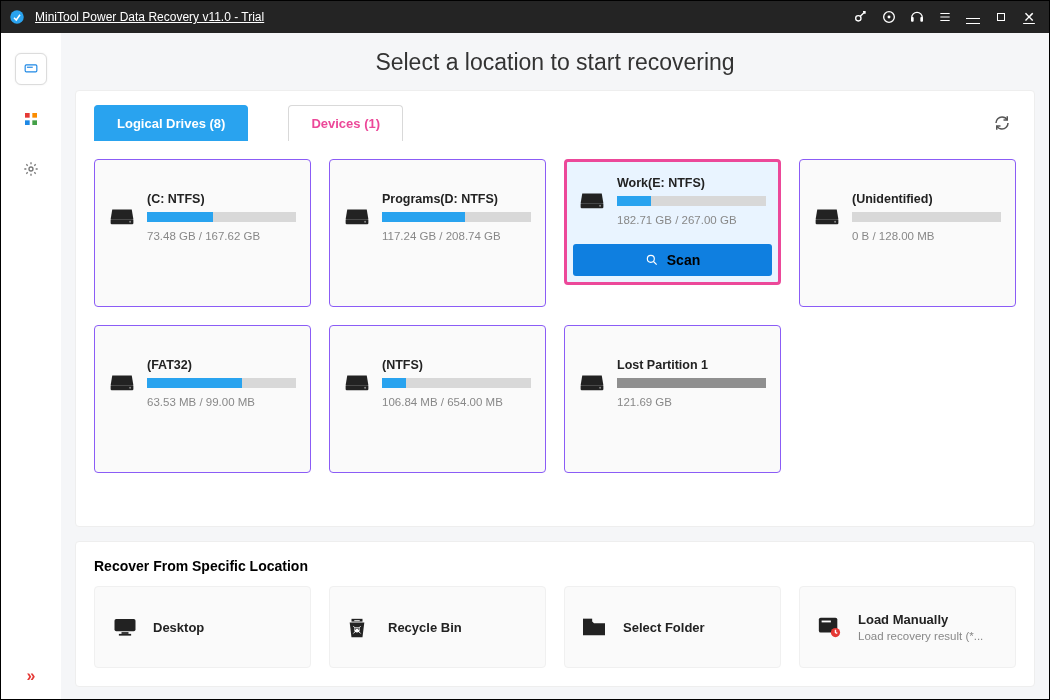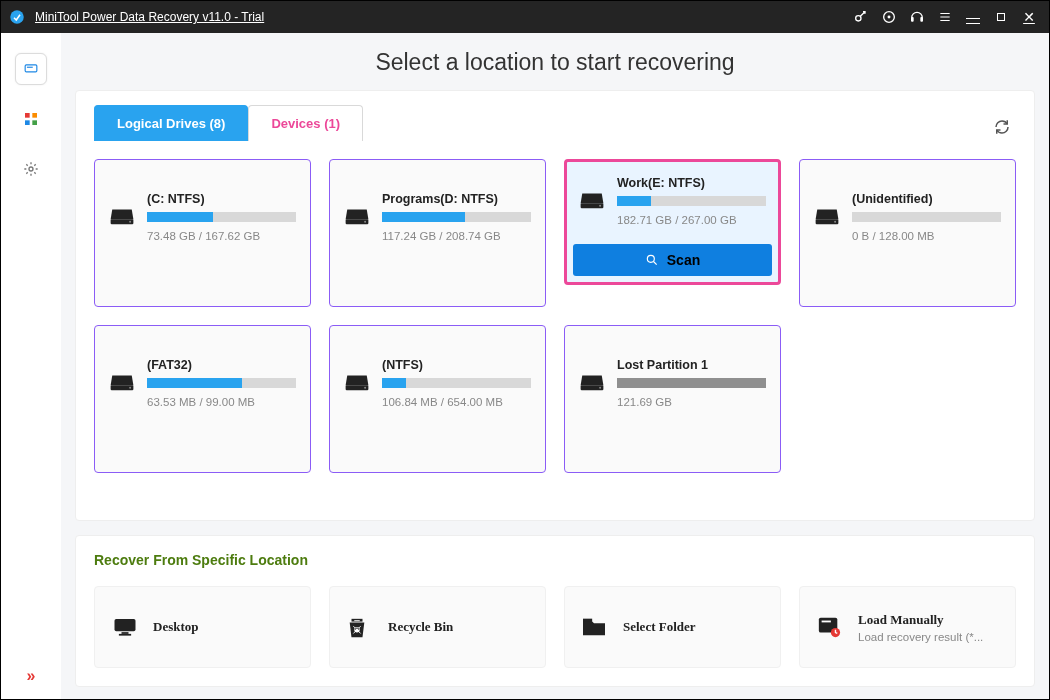--- a/index.html
+++ b/index.html
@@ -14,44 +14,44 @@
   .tb-glyph{font-size:14px;}
   
   .app { display:flex; height:calc(700px - 32px); }
   .sidebar { width:60px; background:#fff; border-right:0; display:flex; flex-direction:column; align-items:center; padding-top:20px; gap:18px;}
   .side-item { width:32px; height:32px; border-radius:6px; display:flex;align-items:center;justify-content:center; cursor:pointer; color:#555;}
   .side-item.active { background:#fff; border:1px solid #dcdcdc; box-shadow:0 0 2px rgba(0,0,0,.08); color:#1e88e5;}
   .side-expand{ margin-top:auto; margin-bottom:16px; color:#e53935; font-weight:bold; cursor:pointer;}
   .content { flex:1; background:#f5f6f8; padding:0 0 14px 0; display:flex; flex-direction:column; overflow:hidden;}
   .heading { text-align:center; font-size:23px; color:#333; padding:16px 0 14px; background:#f5f6f8;}
   .panel { background:#fff; margin:0 14px; border-radius:4px; padding:0 18px 20px 18px; flex:1; display:flex; flex-direction:column; border:1px solid #eee;}
-  .tabs-row{ display:flex; align-items:flex-end; padding-top:14px;}
+  .tabs-row{ display:flex; align-items:center; padding-top:14px;gap:40px;}
   .tab { height:36px; padding:0 22px; display:flex; align-items:center; font-size:13px; font-weight:600; border:1px solid #d9d9d9; border-bottom:none; background:#fff; cursor:pointer; color:#ec4899; border-radius:4px 4px 0 0; position:relative;}
   .tab.active{ background:#29a3ef; color:#fff; border-color:#29a3ef;}
   .tabs-row .refresh{ margin-left:auto; color:#666; cursor:pointer; width:28px; height:28px; display:flex;align-items:center;justify-content:center;}
   .drive-grid{ display:grid; grid-template-columns: repeat(4, 1fr); gap:18px; padding-top:18px;}
   .drive-card{ background:#fafafa; border:1px solid #8b5cf6; border-radius:4px; padding:32px 14px 16px 14px; cursor:pointer; position:relative; height:148px;}
   .drive-card .row1{ display:flex; align-items:flex-start; gap:12px;}
   .drive-icon{ width:26px; height:22px; flex:0 0 auto; margin-top:14px;}
   .drive-info{ flex:1; min-width:0;}
   .drive-name{ font-size:12.5px; font-weight:700; color:#222; margin-bottom:6px; white-space:nowrap; overflow:hidden; text-overflow:ellipsis;}
   .bar{ height:10px; width:100%; background:#d8d8d8; position:relative; margin-bottom:8px;}
   .bar-fill{ position:absolute; left:0; top:0; bottom:0; background:#29a3ef;}
   .bar.grey .bar-fill{ background:#8f8f8f;}
   .drive-usage{ font-size:11.5px; color:#888;}
   .drive-card.selected{ background:#e9f4ff; border:3px solid #ec4899; height:126px; padding:14px 12px 0 12px;}
   .scan-btn{ position:absolute; left:6px; right:6px; bottom:6px; height:32px; background:#0f7fe0; color:#000000; border-radius:3px; display:flex; align-items:center; justify-content:center; gap:8px; font-size:14px; font-weight:600; cursor:pointer;}
   .scan-btn .mag{ width:14px;height:14px;}
 
   .section2{ background:#fff; margin:14px 14px 0; border:1px solid #eee; border-radius:4px; padding:16px 18px 18px;}
-  .section2 h3{ font-size:14px; color:#4d7c0f; font-weight:600; margin-bottom:18px;}
+  .section2 h3{ font-size:14px; color:#000000; font-weight:600; margin-bottom:12px;}
   .loc-grid{ display:grid; grid-template-columns:repeat(4,1fr); gap:18px;}
   .loc-card{ background:#fafafa; border:1px solid #f0f0f0; border-radius:4px; height:82px; display:flex; align-items:center; gap:14px; padding:0 16px; cursor:pointer;}
   .loc-icon{ width:28px; height:24px; flex:0 0 auto; color:#222;}
-  .loc-text .t1{ font-size:13px; font-weight:700; color:#222;font-family:Liberation Serif, serif;}
+  .loc-text .t1{ font-size:13px; font-weight:700; color:#222;}
   .loc-text .t2{ font-size:11.5px; color:#888; margin-top:3px; white-space:nowrap; overflow:hidden; text-overflow:ellipsis; max-width:150px;}
   svg{display:block;}
 </style>
 </head>
 <body>
 
 <div class="titlebar">
   <span class="logo">
     <svg viewBox="0 0 24 24" width="18" height="18">
         <circle cx="12" cy="12" r="9" fill="#2aa3ef"></circle>

